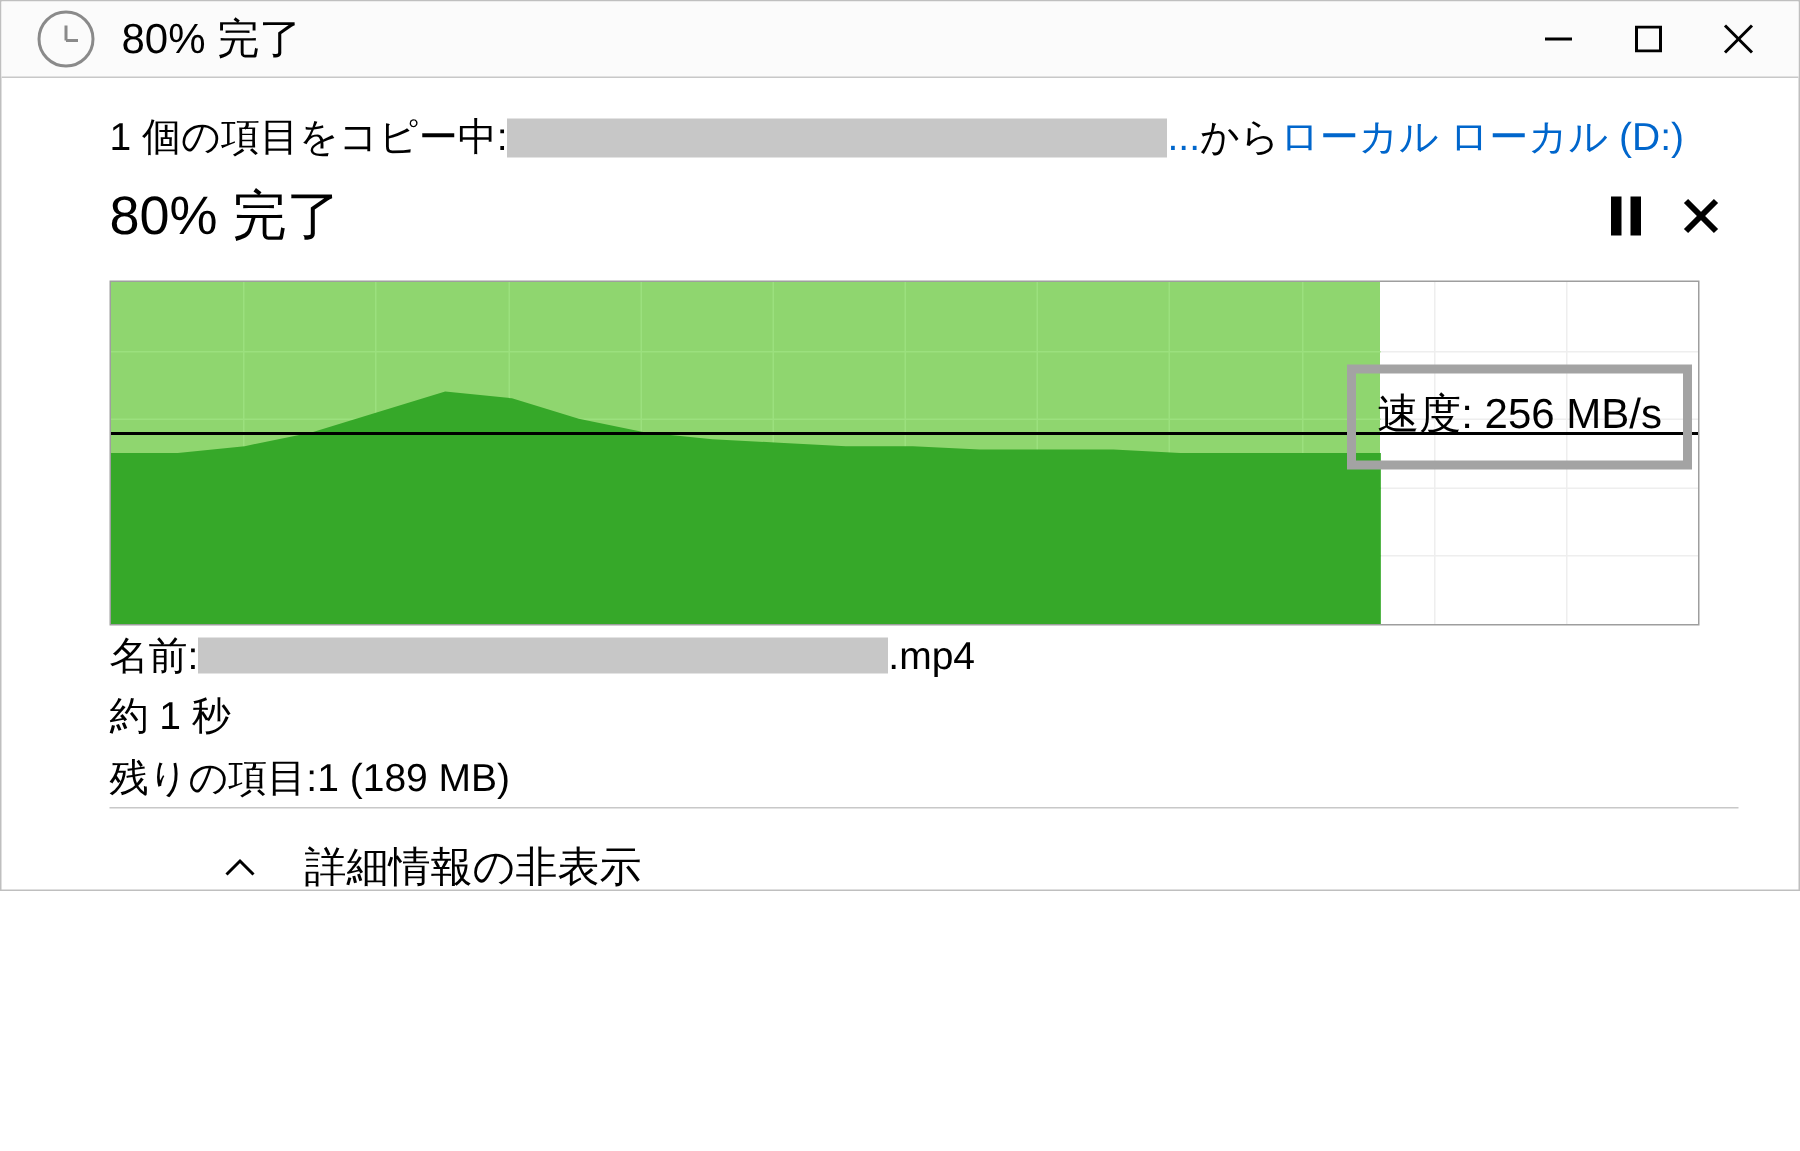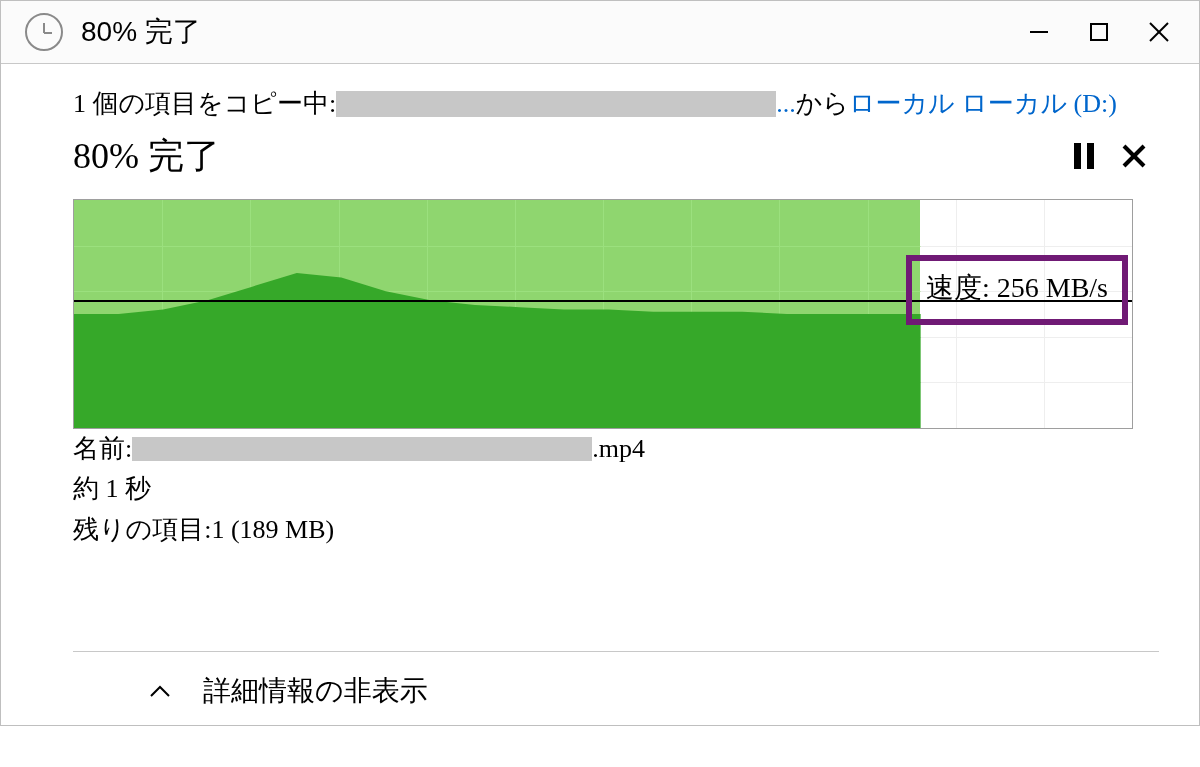--- a/index.html
+++ b/index.html
@@ -8,21 +8,21 @@
     width: 1200px;
     height: 767px;
     background: #ffffff;
     font-family: "Yu Gothic UI", "Meiryo", "Segoe UI", sans-serif;
     color: #000;
     overflow: hidden;
   }
   .window {
     box-sizing: border-box;
     width: 1200px;
-    height: 726px;
+    height: 594px;
     border: 1px solid #bfbfbf;
     background: #fff;
     display: flex;
     flex-direction: column;
   }
   
   .titlebar {
     height: 62px;
     border-bottom: 1px solid #c8c8c8;
     display: flex;
@@ -60,21 +60,20 @@
     font-family: "Segoe UI", sans-serif;
   }
   .winbtn svg { display: block; }
   
   .body {
     flex: 1;
     padding: 22px 40px 0 72px;
     box-sizing: border-box;
     display: flex;
     flex-direction: column;
-    font-family: Liberation Serif, serif;
   }
   .copy-line {
     font-size: 26px;
     display: flex;
     align-items: center;
     white-space: nowrap;
   }
   .copy-line .redacted {
     display: inline-block;
     height: 26px;
@@ -139,21 +138,21 @@
   .chart .speed-area {
     position: absolute; left: 0; right: 0; bottom: 0; height: 100%;
   }
   .chart .speed-area svg { width: 100%; height: 100%; display: block; }
   .chart .avg-line {
     position: absolute; left: 0; right: 0; height: 2px; background: #000;
   }
   .chart .speed-label-box {
     position: absolute;
     right: 4px;
-    border: 6px solid #701a75;
+    border: 6px solid #a3a3a3;
     padding: 8px 14px 12px 14px;
     background: transparent;
   }
   .chart .speed-label-box span { font-size: 28px; }
   
   .details {
     font-size: 26px;
     line-height: 1.55;
   }
   .details .row { display: flex; align-items: center; }

